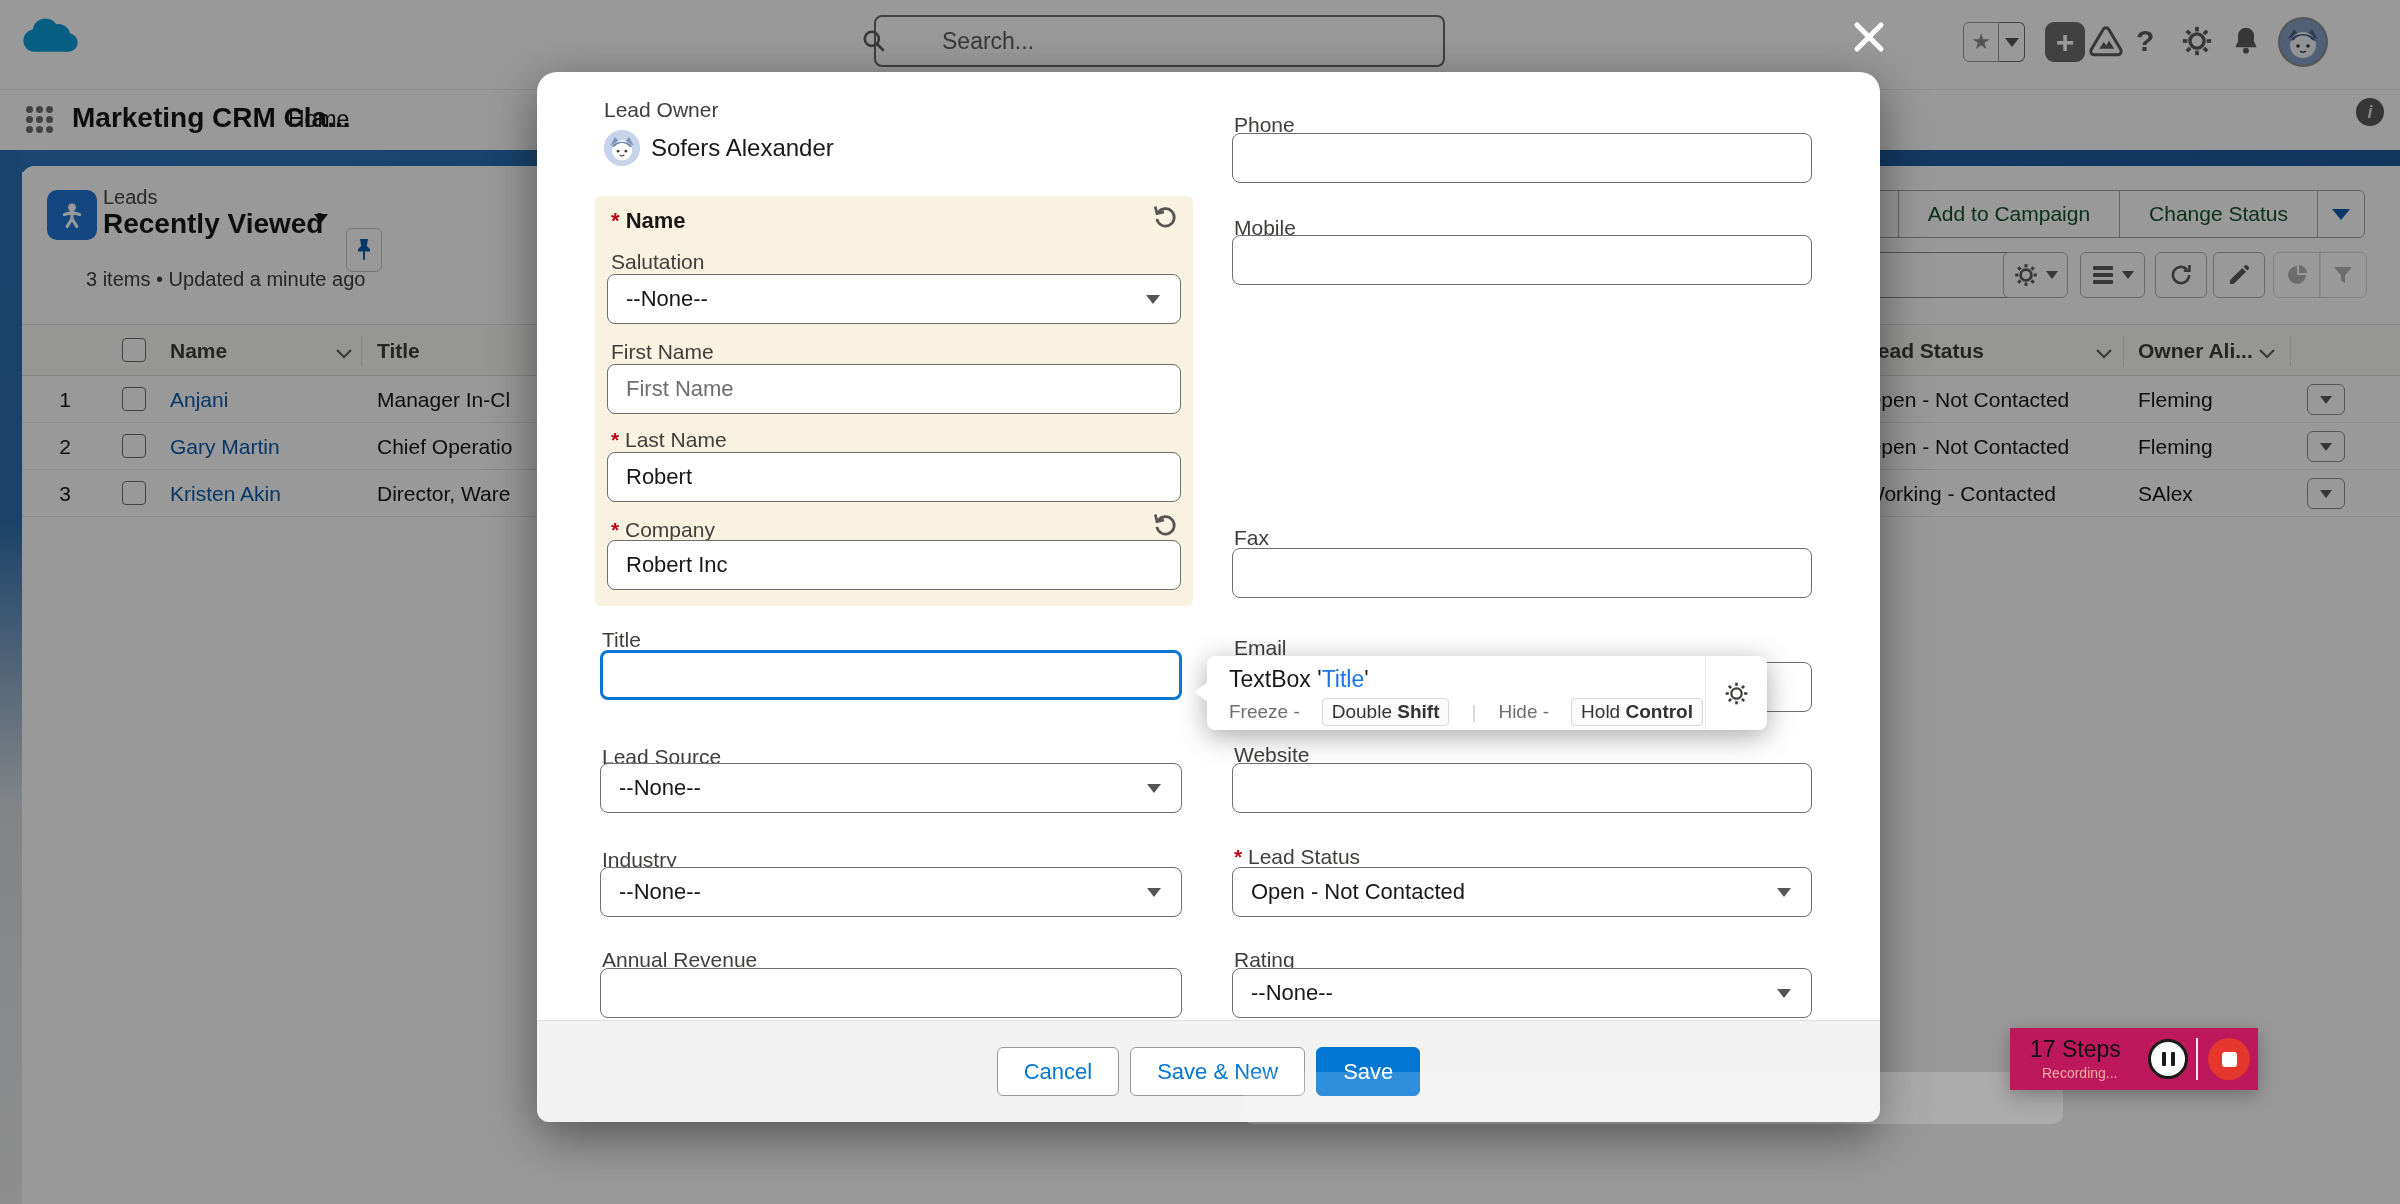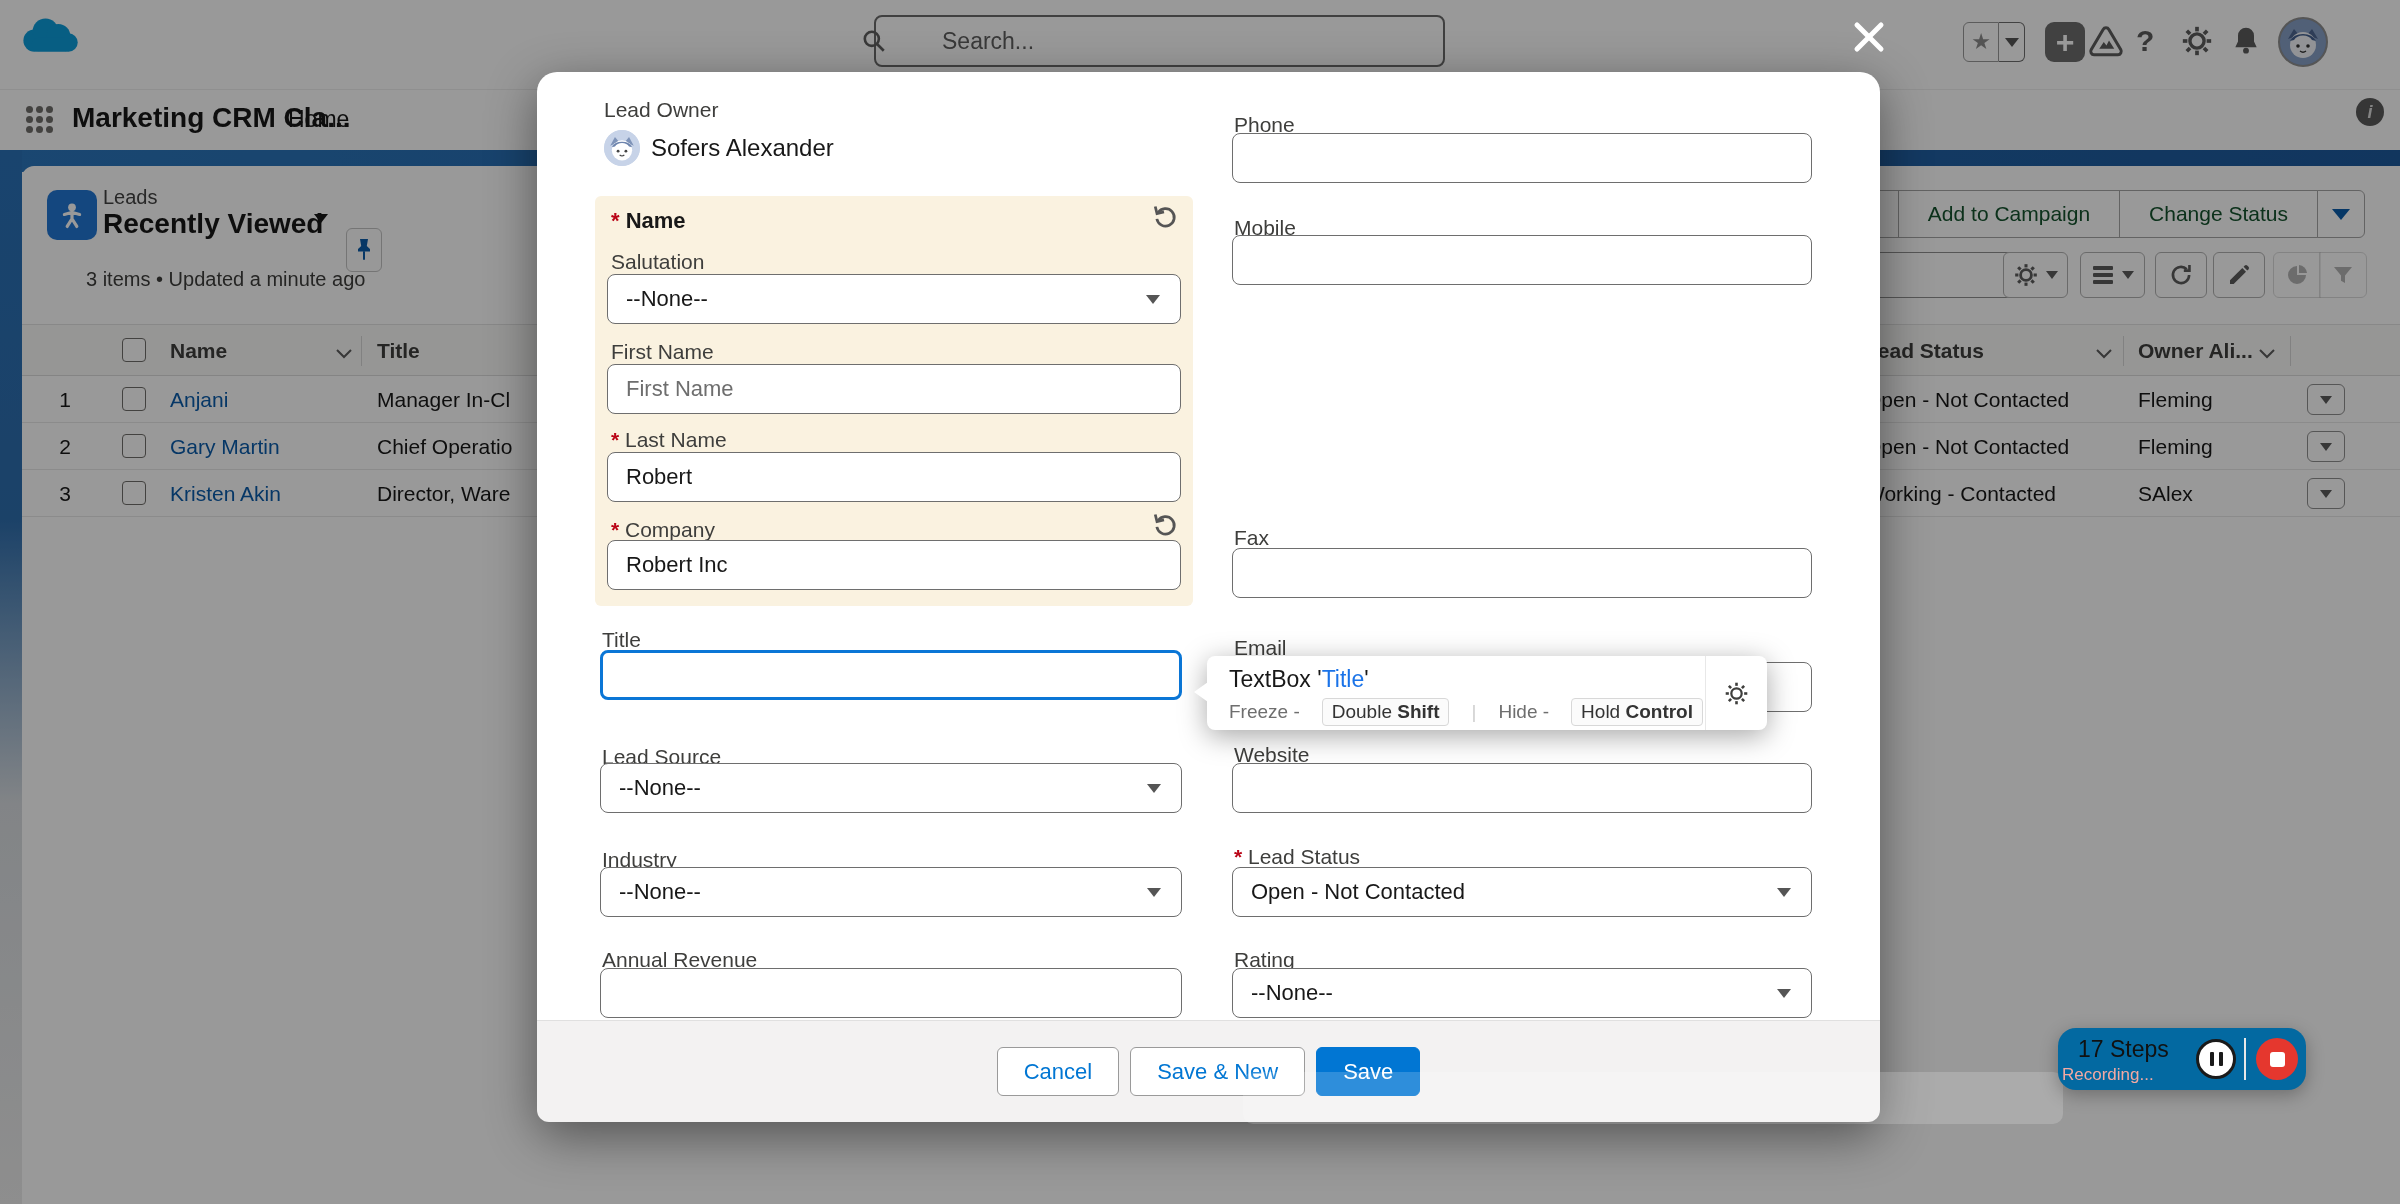--- a/index.html
+++ b/index.html
@@ -96,23 +96,23 @@
   .tt-ptr { position:absolute; left:-13px; top:26px; width:0; height:0; border-top:10px solid transparent; border-bottom:10px solid transparent; border-right:14px solid #fff; }
   .tt-line1 { position:absolute; left:22px; top:10px; font-size:23px; color:#181818; }
   .tt-ref { color:#1a73e8; }
   .tt-line2 { position:absolute; left:22px; top:42px; display:flex; align-items:center; gap:22px; font-size:19px; color:#6e6e6e; }
   .kchip { border:1px solid #d8d8d8; background:#fbfbfb; border-radius:4px; padding:2px 9px; font-size:19px; color:#333; white-space:nowrap; }
   .kchip b { font-weight:bold; }
   .tt-sep { color:#cfcfcf; }
   .tt-gear { position:absolute; right:0; top:0; width:62px; height:74px; border-left:1px solid #e8e8e8; display:flex; align-items:center; justify-content:center; cursor:pointer; }
 
   
-  .recorder { position:absolute; left:2010px; top:1028px; width:248px; height:62px; background:#0369a1; border-radius:18px; box-shadow:0 5px 18px rgba(0,0,0,.28); z-index:40;margin-left:48px; }
+  .recorder { position:absolute; left:2010px; top:1028px; width:248px; height:62px; background:#be185d; border-radius:0; box-shadow:0 5px 18px rgba(0,0,0,.28); z-index:40; }
   .rec-steps { position:absolute; left:20px; top:8px; font-size:23px; color:#111; }
-  .rec-status { position:absolute; left:4px; top:37px; font-size:17px; color:#f4a9a2; }
+  .rec-status { position:absolute; left:32px; top:37px; font-size:14px; color:#f4a9a2; }
   .pause-btn { position:absolute; left:138px; top:11px; width:40px; height:40px; border:3px solid #1a1a1a; border-radius:50%; background:#fff; display:flex; align-items:center; justify-content:center; gap:5px; cursor:pointer; }
   .pause-btn i { width:4px; height:14px; background:#1a1a1a; border-radius:1px; }
   .rec-div { position:absolute; left:186px; top:10px; width:1.5px; height:42px; background:#e8e8e8; }
   .stop-btn { position:absolute; left:198px; top:10px; width:42px; height:42px; border-radius:50%; background:#e5372e; border:none; display:flex; align-items:center; justify-content:center; cursor:pointer; }
   .stop-btn i { width:15px; height:15px; background:#fff; border-radius:3px; display:block; }
 </style>
 </head>
 <body>
 
 <div id="screen">

